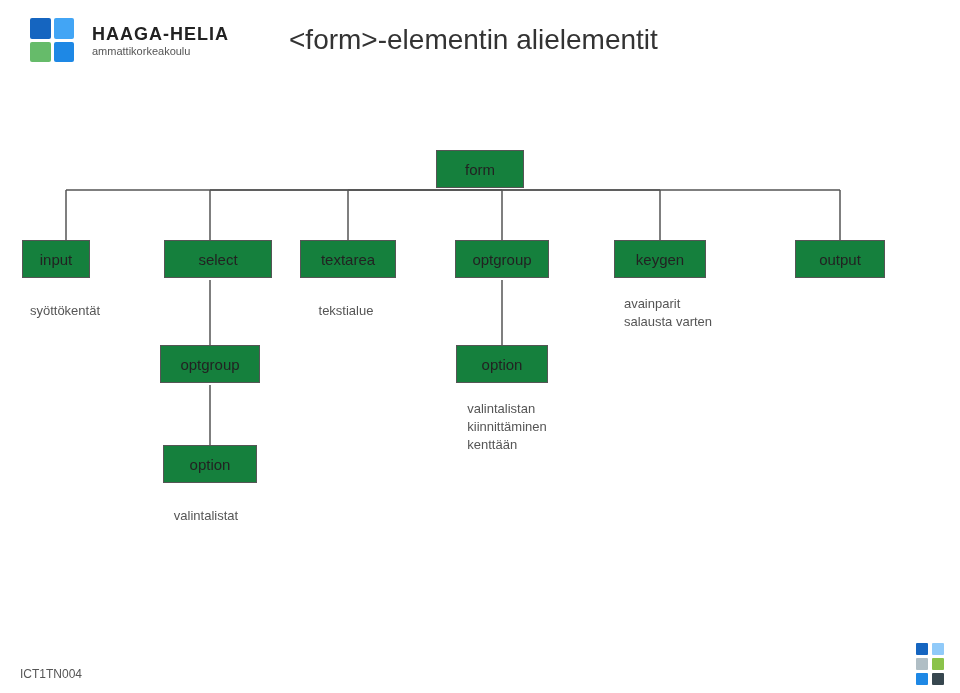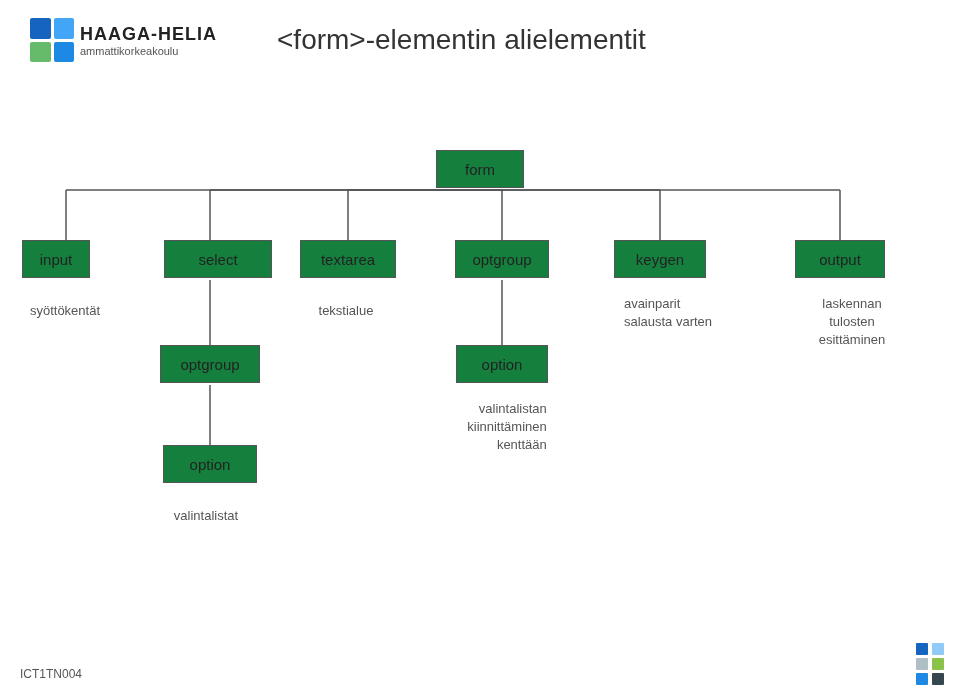--- a/index.html
+++ b/index.html
@@ -14,21 +14,21 @@
 
     
     .header {
       display: flex;
       align-items: center;
       padding: 18px 30px;
     }
     .logo-area {
       display: flex;
       align-items: center;
-      gap: 6px;
+      gap: 18px;
     }
     .logo-squares {
       display: grid;
       grid-template-columns: 1fr 1fr;
       gap: 3px;
       width: 44px;
       height: 44px;
     }
     .logo-sq { border-radius: 2px; }
     .sq-blue1 { background: #1565c0; }
@@ -197,31 +197,28 @@
   </div>
 
   <div class="label-node" style="left:146px; top:420px; width:120px; height:30px; font-size:13px; color:#555;">
     <span>valintalistat</span>
   </div>
 
   <div class="node" style="left:456px; top:265px; width:92px; height:38px;">
     <span>option</span>
   </div>
 
-  <div class="label-node" style="left:444px; top:320px; width:126px; height:70px; font-size:13px; color:#555; line-height:1.4; flex-direction:column; align-items:center; justify-content:flex-start; text-align:right;">
+  <div class="label-node" style="left:444px; top:320px; width:126px; height:70px; font-size:13px; color:#555; line-height:1.4; flex-direction:column; align-items:center; justify-content:flex-start; text-align:left;">
     <span>valintalistan<br>kiinnittäminen<br>kenttään</span>
   </div>
 
   <div class="label-node" style="left:608px; top:215px; width:120px; height:50px; font-size:13px; color:#555; line-height:1.4; flex-direction:column; align-items:center; justify-content:flex-start; text-align:left;">
     <span>avainparit<br>salausta varten</span>
   </div>
 
-  <div class="label-node" style="left:792px; top:215px; width:120px; height:60px; font-size:13px; color:#555; line-height:1.4; flex-direction:column; align-items:center; justify-content:flex-start; text-align:center;">
-    <span>laskennan<br>tulosten<br>esittäminen</span>
-  </div>
 
 </div>
 
 <div class="footer">
   <span>ICT1TN004</span>
 </div>
 
 <div class="corner-squares">
   <div class="csq csq-b1"></div>
   <div class="csq csq-b2"></div>

